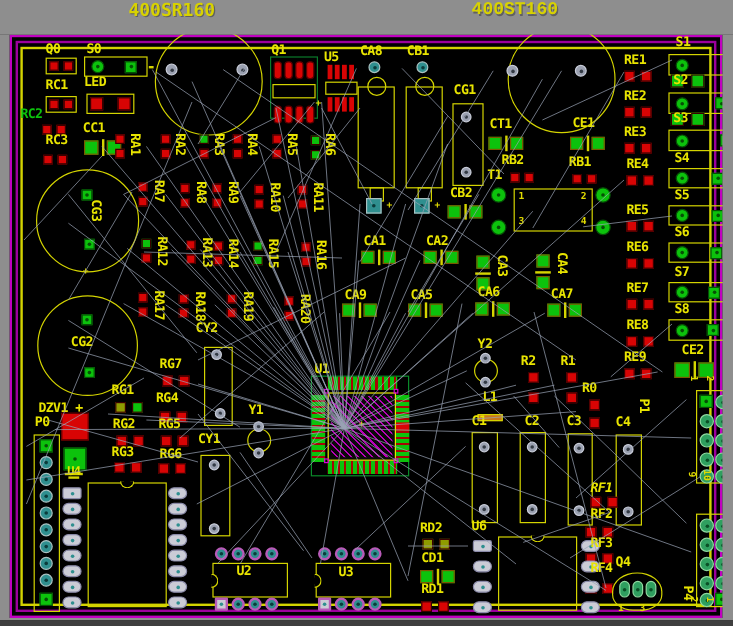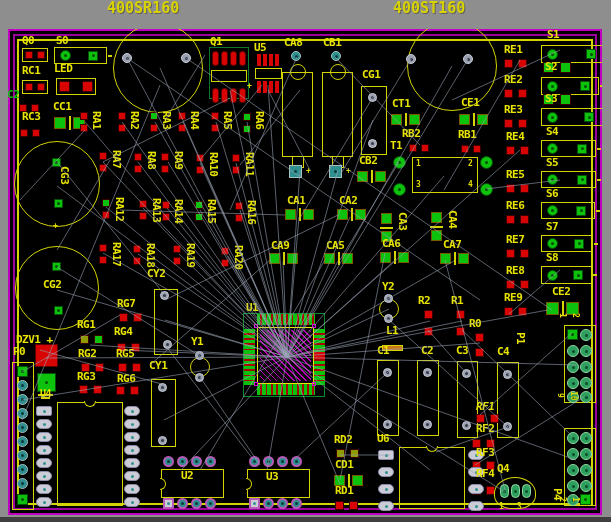--- a/index.html
+++ b/index.html
@@ -3,21 +3,21 @@
 <meta charset="utf-8">
 <style>
   html,body{margin:0;padding:0;background:#222;}
   #screen{position:relative;width:611px;height:522px;background:#000;overflow:hidden;
           font-family:"DejaVu Sans Mono",monospace;}
   .band{position:absolute;background:#8e8e8e;z-index:70;}
   .band.dark{background:#3f3f3f;}
   .title{position:absolute;z-index:75;color:#d8d200;font-size:15px;font-weight:bold;
          letter-spacing:0;line-height:1;text-shadow:1px 1px 0 #606060;}
   .brd{position:absolute;box-sizing:border-box;z-index:2;}
-  #components{position:absolute;left:0;top:0;width:507px;height:522px;z-index:10;}
+  #components{position:absolute;left:16px;top:0;width:507px;height:522px;z-index:10;}
   #components div{position:absolute;box-sizing:border-box;}
   .lbl{color:#e8e400;font-size:11px;font-weight:bold;letter-spacing:-0.5px;line-height:1;
        white-space:nowrap;z-index:40;}
   .pin{color:#e0da00;font-size:8px;font-weight:bold;line-height:1;z-index:41;}
   #rats{position:absolute;left:0;top:0;z-index:60;pointer-events:none;}
 </style>
 </head>
 <body>
 
 <div id="screen">
@@ -864,14 +864,14 @@
       <line x1="268" y1="90" x2="310" y2="170" stroke="#9aa3b5" stroke-width="0.7" opacity="0.85"></line>
     </svg>
 
   <div class="band" style="left:0;top:0;width:611px;height:29px;"></div>
   <div class="band" style="left:0;top:29px;width:8px;height:487px;"></div>
   <div class="band" style="left:602px;top:29px;width:9px;height:487px;"></div>
   <div class="band" style="left:0;top:515px;width:611px;height:2px;"></div>
   <div class="band dark" style="left:0;top:517px;width:611px;height:5px;"></div>
 
   <div class="title" style="left:107px;top:1px;">400SR160</div>
-  <div class="title" style="left:393px;top:1px;">400ST160</div>
+  <div class="title" style="left:393px;top:1px;font-family:Liberation Mono, monospace;">400ST160</div>
 </div>
 
 </body></html>

